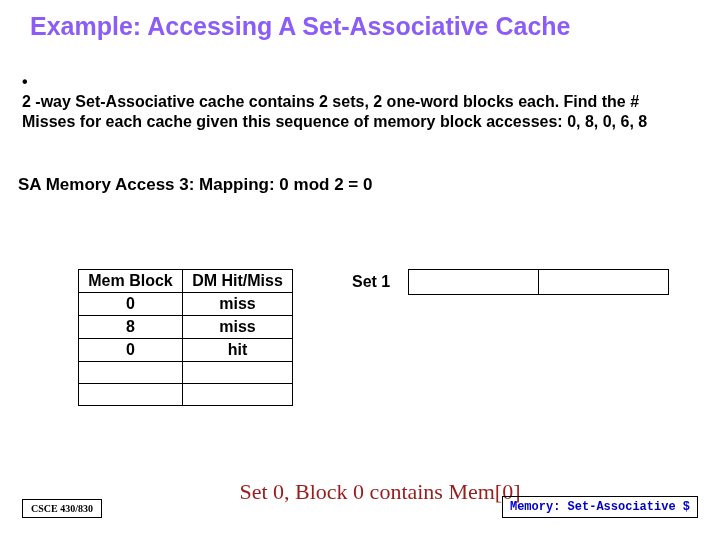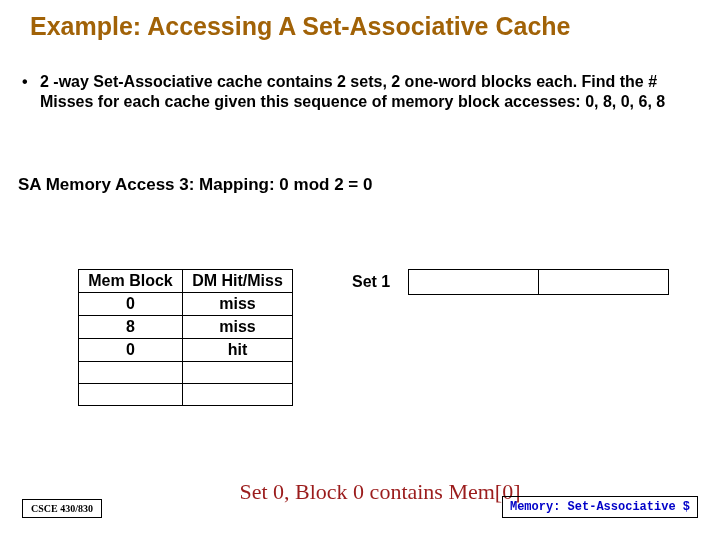--- a/index.html
+++ b/index.html
@@ -6,35 +6,35 @@
   body {
     margin: 0;
     width: 720px;
     height: 540px;
     background: #ffffff;
     font-family: Arial, Helvetica, sans-serif;
     color: #000;
     position: relative;
   }
   .title {
-    color: #a16207;
+    color: #8b5cf6;
     font-weight: bold;
     font-size: 25px;
     padding: 12px 16px 0 30px;
   }
   .bullet-block {
     position: absolute;
     top: 72px;
     left: 22px;
     width: 670px;
     font-weight: bold;
     font-size: 16px;
     line-height: 1.25;
   }
-  .bullet-flex { display: flex; }
+  .bullet-flex { display: flex; flex-direction: column; }
   .bullet-dot { width: 18px; flex: 0 0 18px; }
   .bullet-dot::before { content: "•"; }
   .access-line {
     position: absolute;
     top: 175px;
     left: 18px;
     font-weight: bold;
     font-size: 17px;
   }
   

